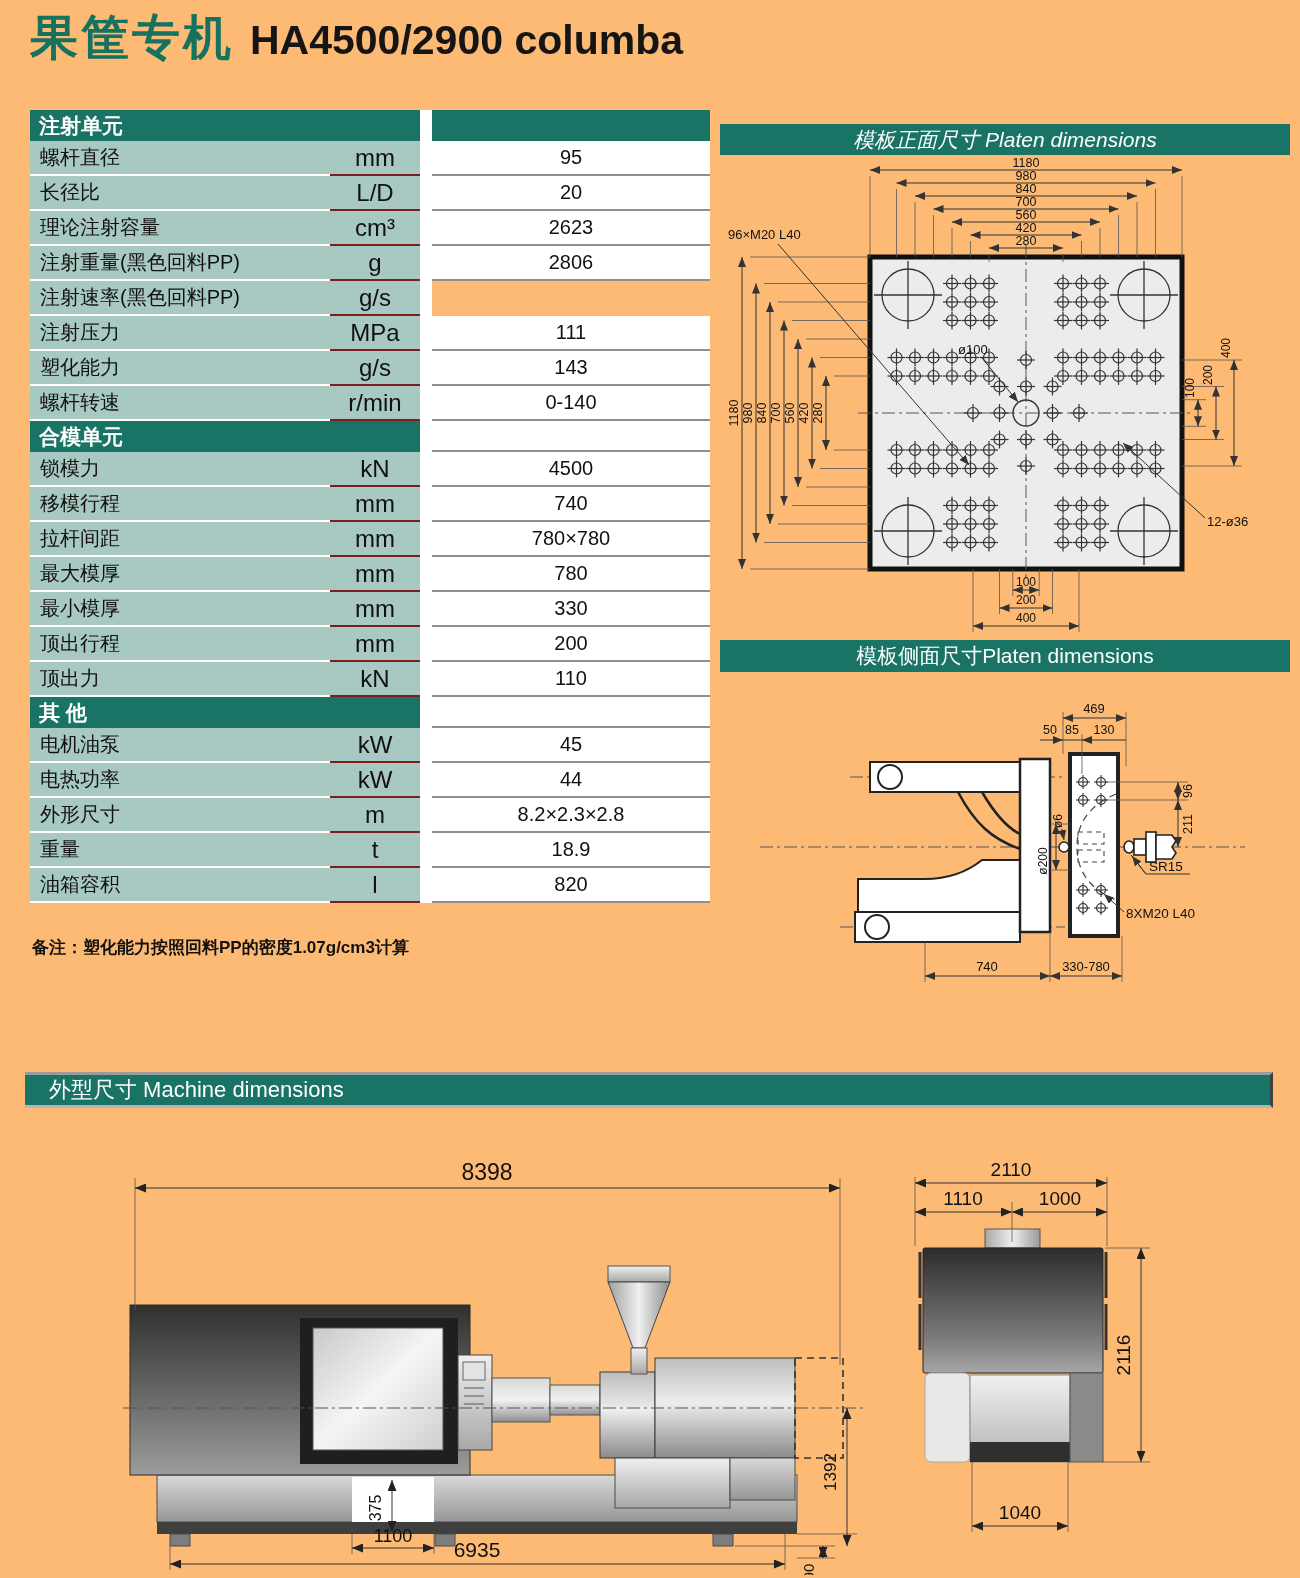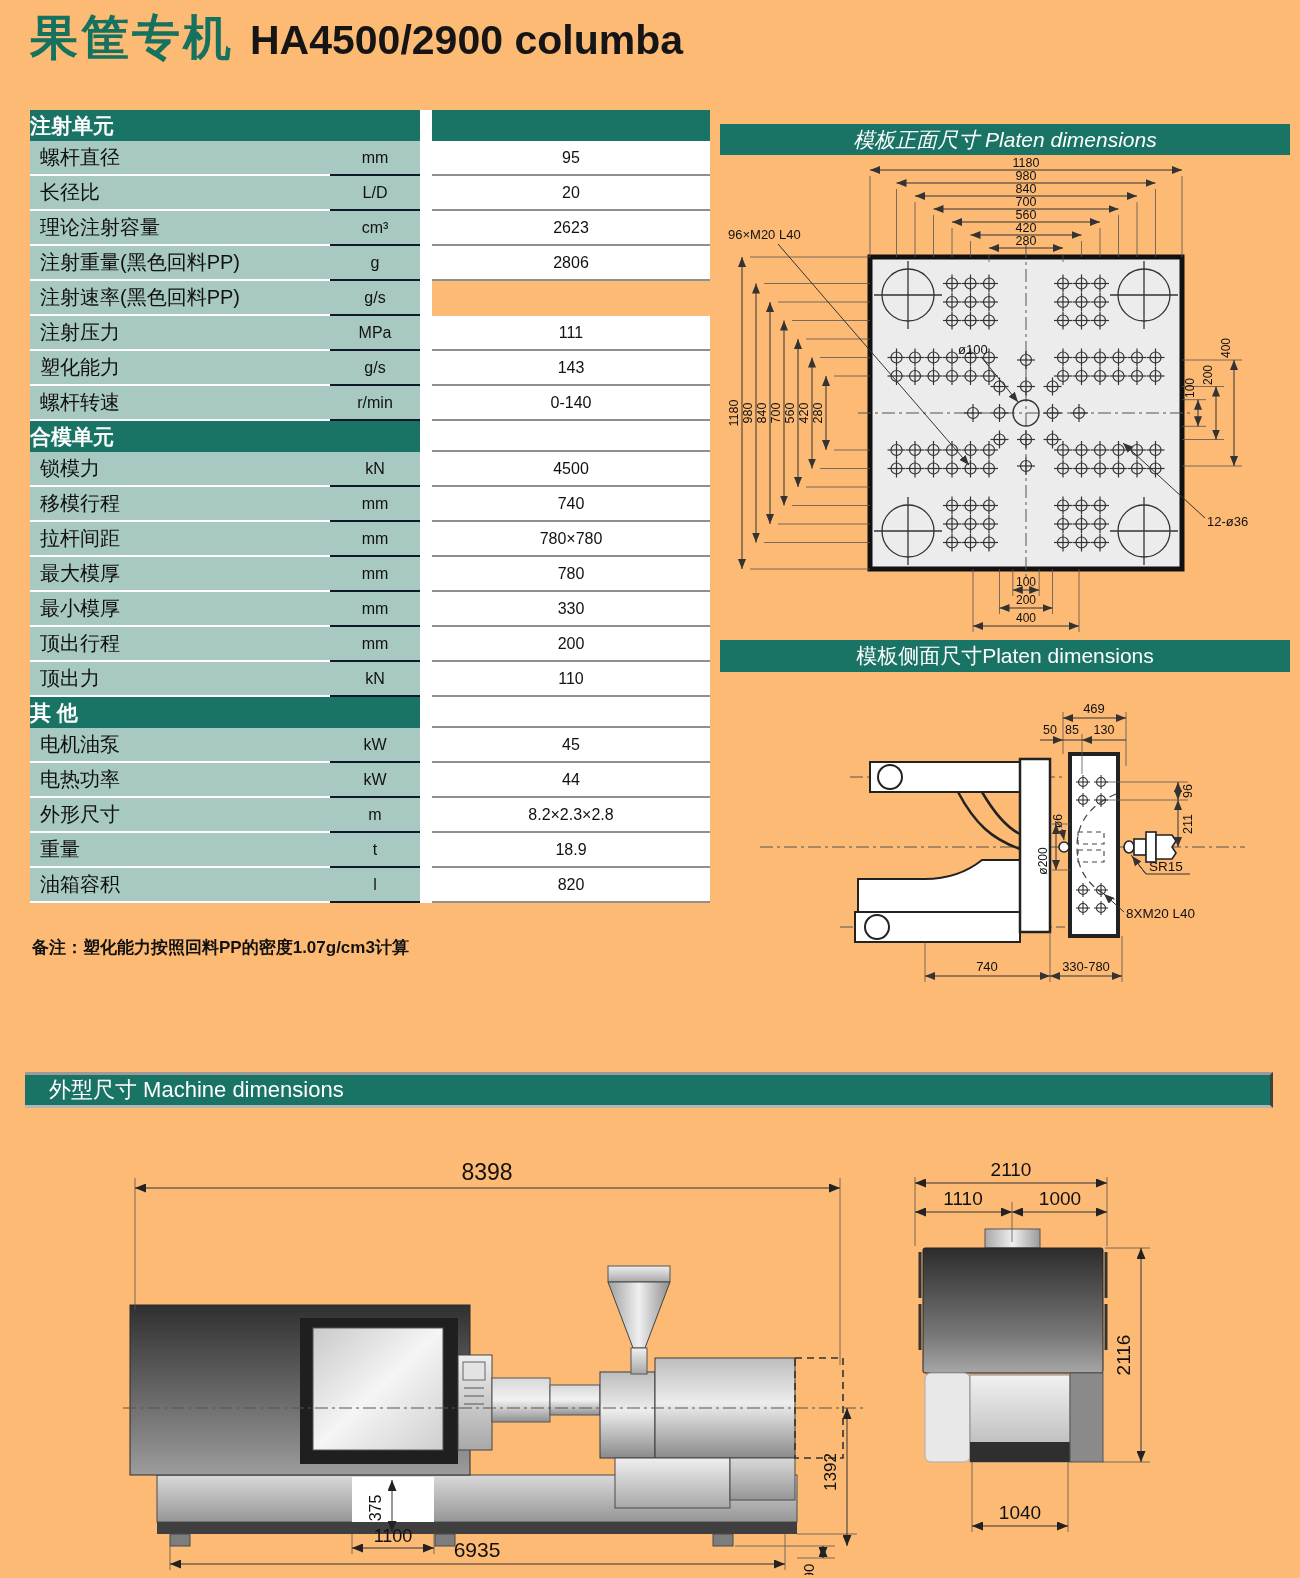--- a/index.html
+++ b/index.html
@@ -6,32 +6,32 @@
   .page{position:relative;width:1300px;height:1578px;background:#fdba74;overflow:hidden;
         font-family:"Liberation Sans","DejaVu Sans",sans-serif;color:#111;}
   
   .title-row{position:absolute;left:30px;top:6px;display:flex;align-items:baseline;}
   .title-cn{color:#15725f;font-size:48px;font-weight:bold;letter-spacing:3px;}
   .title-model{color:#151515;font-size:41px;font-weight:bold;margin-left:16px;}
   
   .spec{position:absolute;left:30px;top:110px;width:680px;}
   .shead{display:flex;height:31px;}
   .sh-left{width:390px;background:#1a7466;color:#fff;font-weight:bold;font-size:21px;
-           display:flex;align-items:center;box-sizing:border-box;}
+           display:flex;align-items:center;padding-left:9px;box-sizing:border-box;}
   .sh-gap{width:12px;background:#fff;}
   .sh-right{width:278px;box-sizing:border-box;}
   .sh-right.teal{background:#1a7466;}
   .sh-right.blank{background:#fff;border-bottom:2px solid #8f8f8f;}
   .srow{display:flex;height:35px;}
   .c-label{width:300px;background:#a7c9c1;display:flex;align-items:center;padding-left:10px;
            box-sizing:border-box;font-size:20px;border-bottom:2px solid #fff;}
   .c-unit{width:90px;background:#a7c9c1;display:flex;align-items:center;justify-content:center;
-          font-size:16px;border-bottom:2px solid #0f172a;box-sizing:border-box;}
+          font-size:24px;border-bottom:2px solid #7f1d1d;box-sizing:border-box;}
   .c-gap{width:12px;background:#fff;}
-  .c-val{width:278px;display:flex;align-items:center;justify-content:center;font-size:16px;
+  .c-val{width:278px;display:flex;align-items:center;justify-content:center;font-size:20px;
          border-bottom:2px solid #8f8f8f;box-sizing:border-box;background:#fff;}
   .note{position:absolute;left:32px;top:936px;font-size:17px;color:#111;font-weight:bold;}
   
   .band{position:absolute;background:#1a7466;color:#fff;display:flex;align-items:center;}
   .band.center{justify-content:center;font-size:21px;}
   #band-front{left:720px;top:124px;width:570px;height:31px;font-style:italic;}
   #band-side{left:720px;top:640px;width:570px;height:32px;}
   #band-machine{left:25px;top:1072px;width:1248px;height:36px;font-size:22px;padding-left:24px;
                 box-sizing:border-box;border-top:3px solid #9b9b9b;border-bottom:3px solid #b5b5b5;
                 border-right:3px solid #404040;}

